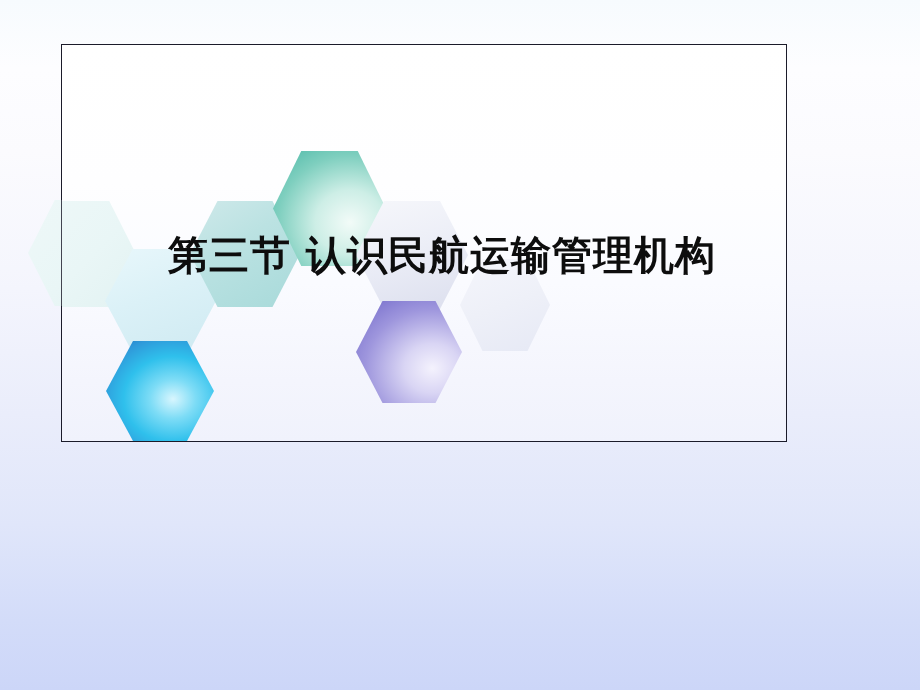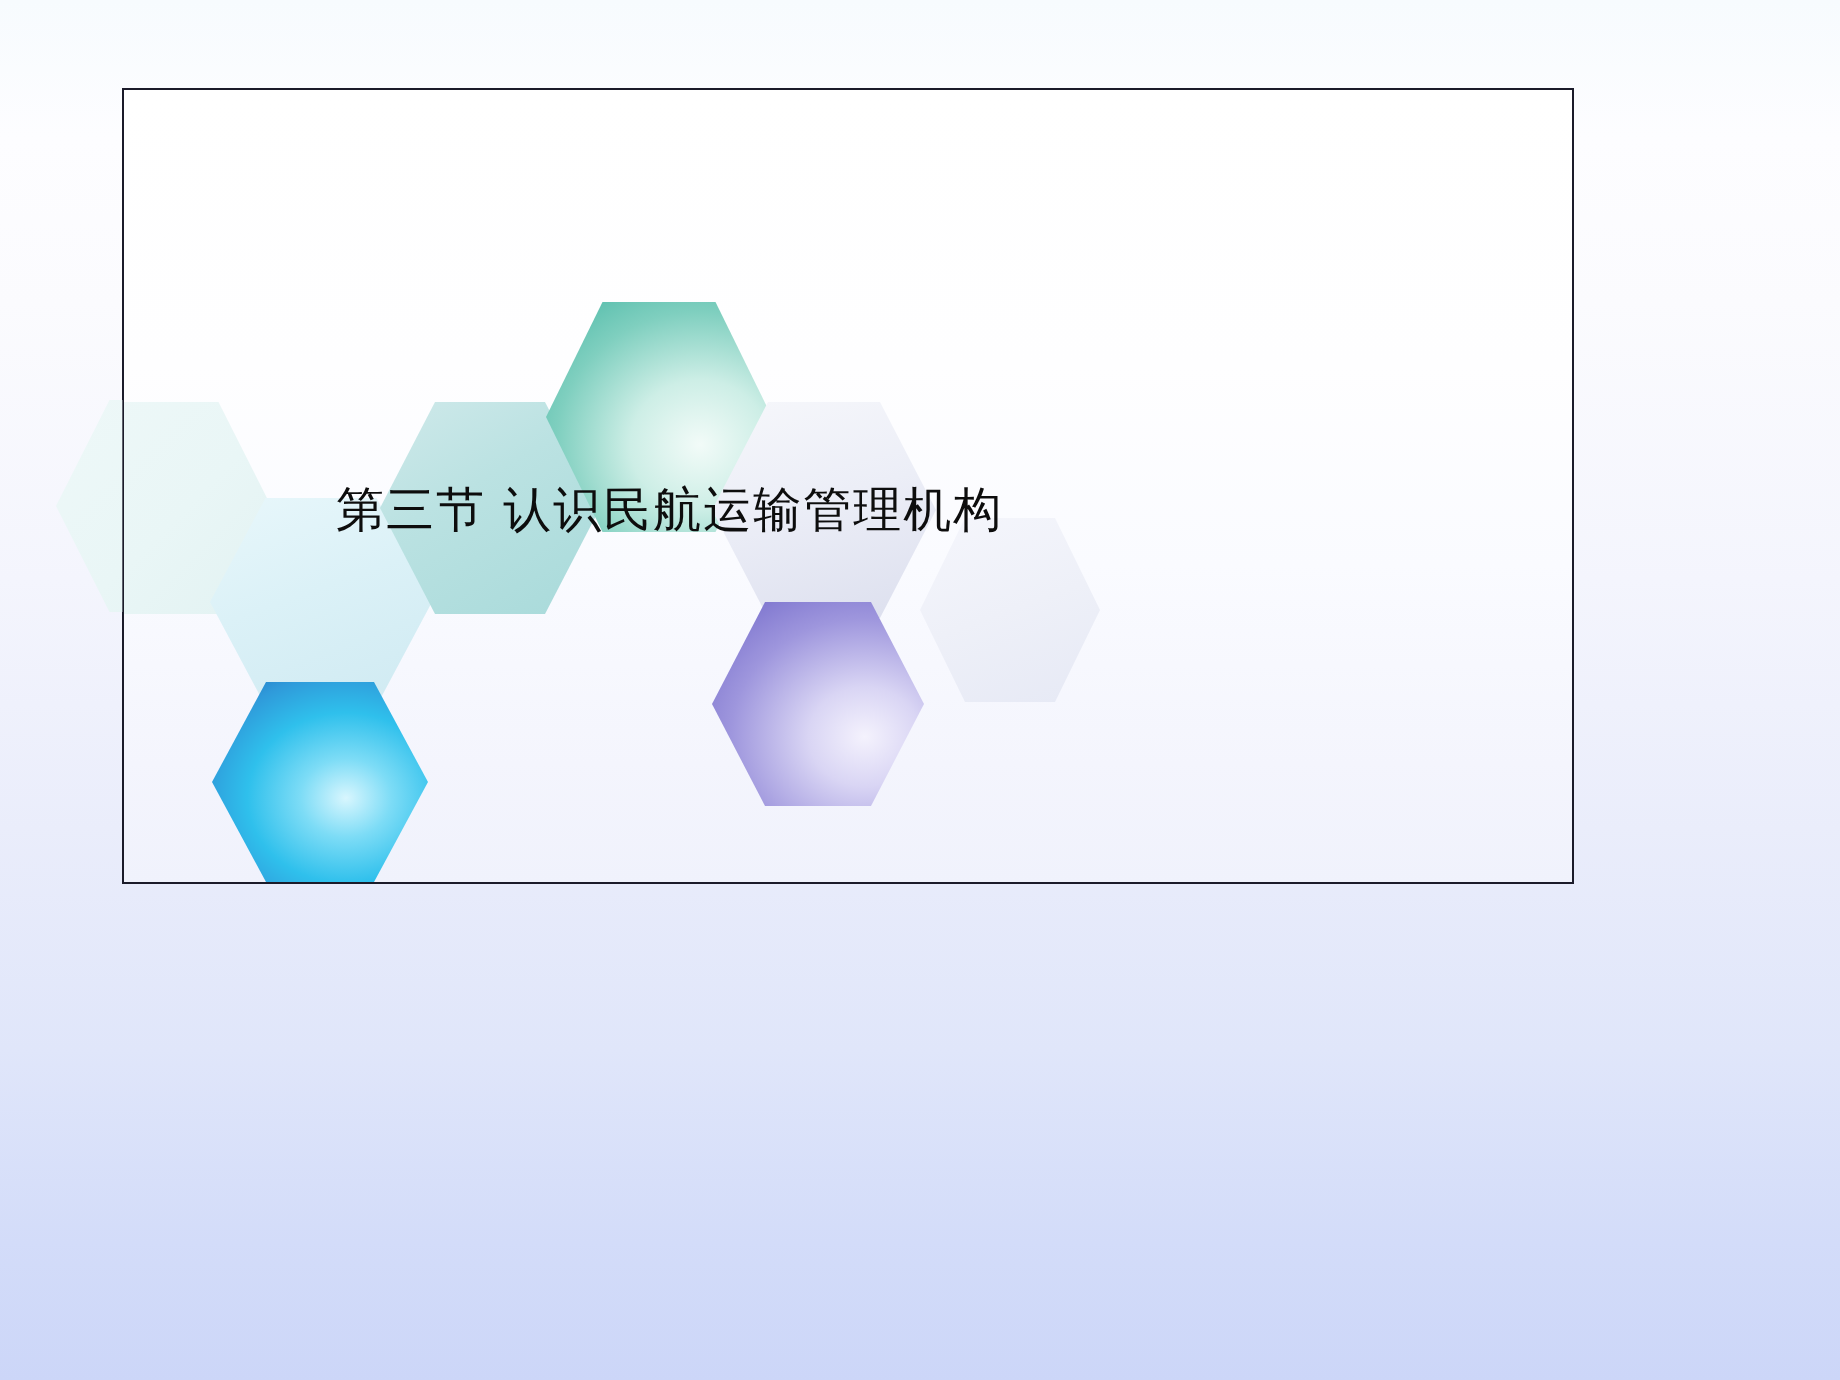--- a/index.html
+++ b/index.html
@@ -89,21 +89,21 @@
     <div class="hex" style="left:398px; top:214px; width:90px; height:92px;
                 background: linear-gradient(160deg,#f5f6fc 0%,#eef0f8 50%,#e6e9f5 100%);"></div>
 
     <div class="hex" style="left:294px; top:256px; width:106px; height:102px;
                 background: radial-gradient(ellipse at 72% 66%, #f4f2fd 0%, #d9d5f4 26%, #9e96dd 62%, #6f66c8 100%);"></div>
 
     <div class="hex" style="left:44px; top:296px; width:108px; height:100px;
                 background: radial-gradient(ellipse at 62% 58%, #d8f6fe 0%, #7ddcf6 24%, #2fc0ec 52%, #2f9ada 76%, #1c6cbd 100%);"></div>
 
     <div style="position:absolute; left:106px; top:184px; width:620px;
-                font-size:24px; line-height:52px; font-weight:normal;
+                font-size:40px; line-height:52px; font-weight:bold;
                 color:#0d0d0d; white-space:nowrap; letter-spacing:1px;">第三节 认识民航运输管理机构</div>
 
   </div>
 
   <div id="hex-layer-outer">
 
     <div class="hex" style="left:28px; top:200px; width:107px; height:106px;
                 background: linear-gradient(135deg,#eef8f8 0%,#e9f6f6 55%,#e2f2f2 100%);
                 clip-path: polygon(25% 0%, 31% 0%, 31% 100%, 25% 100%, 0% 50%);"></div>
   </div>

